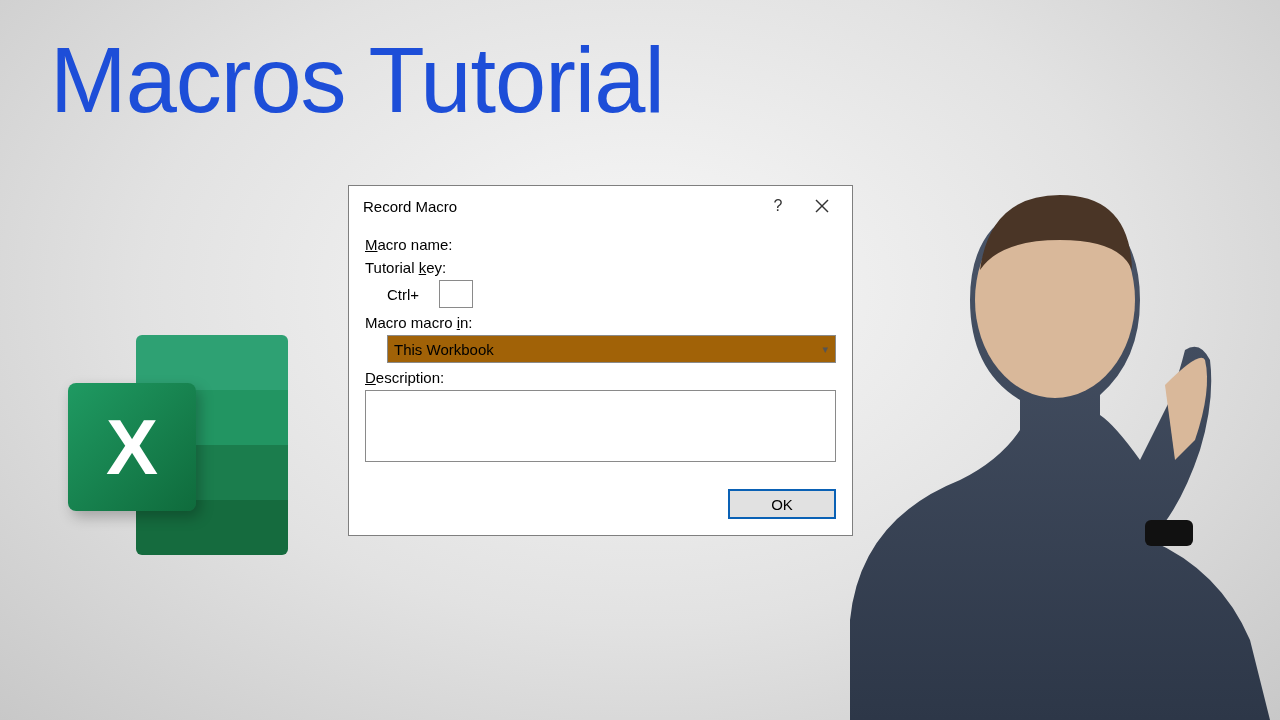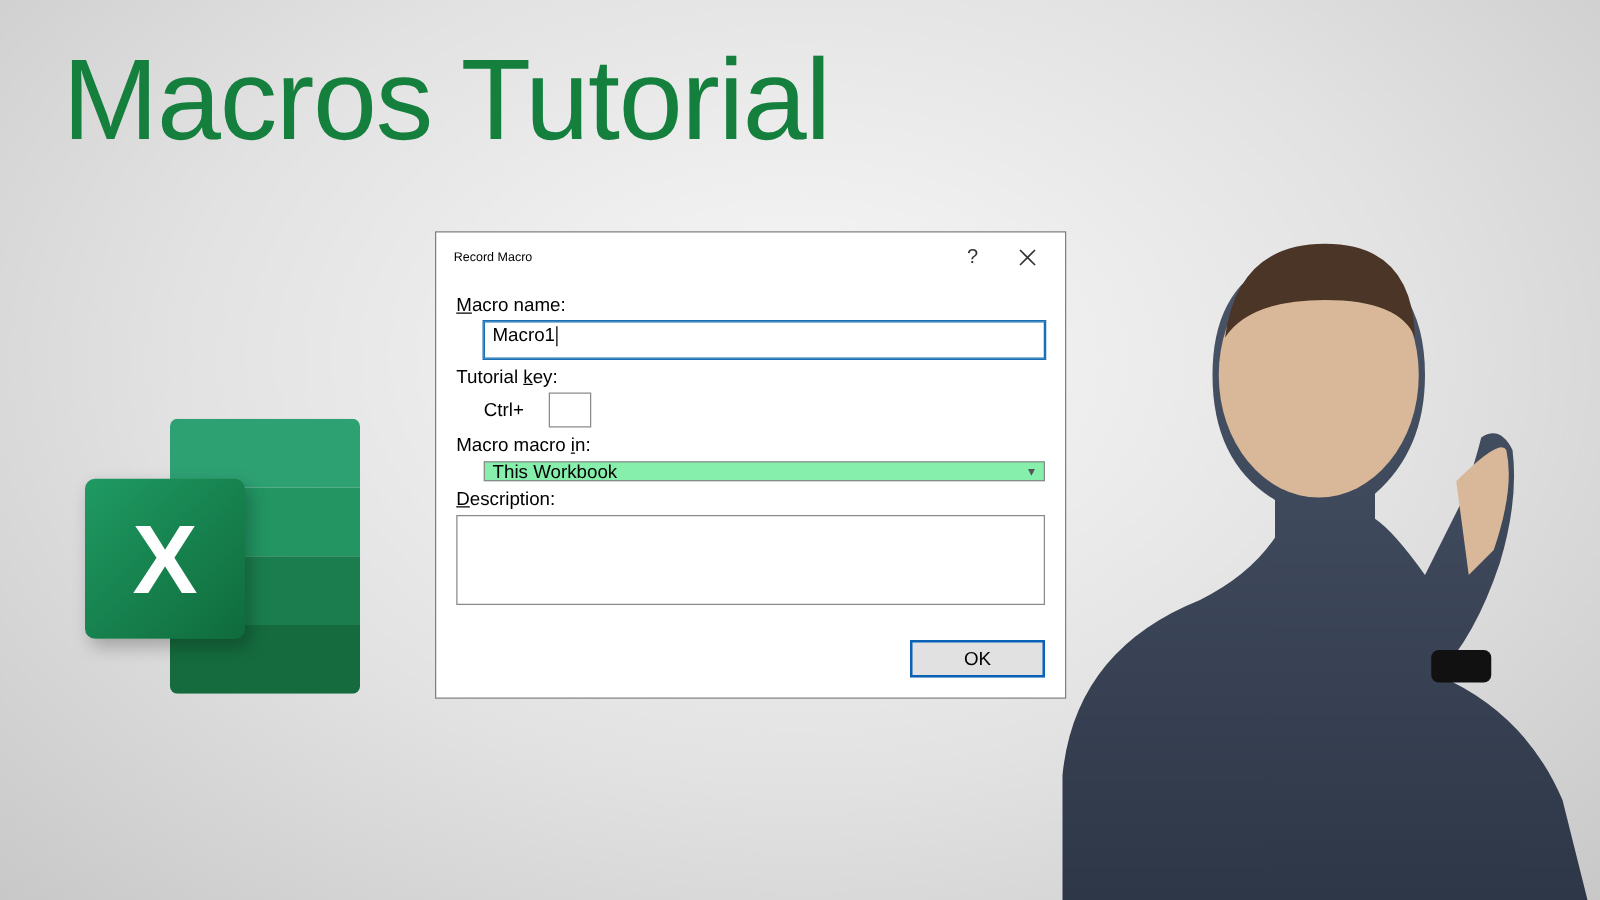--- a/index.html
+++ b/index.html
@@ -7,21 +7,21 @@
   body {
     background: radial-gradient(ellipse at 50% 40%, #f8f8f8 0%, #e2e2e2 55%, #c8c8c8 100%);
     position: relative;
   }
   .title {
     position: absolute;
     top: 28px;
     left: 50px;
     font-size: 92px;
     font-weight: 500;
-    color: #15803d;
+    color: #1d4ed8;
     letter-spacing: -1px;
   }
   
   .excel-logo {
     position: absolute;
     left: 58px;
     top: 335px;
     width: 230px;
     height: 230px;
   }
@@ -70,21 +70,21 @@
     border: 1px solid #7f7f7f;
     font-size: 15px;
     color: #000;
   }
   .dlg-titlebar {
     display: flex;
     align-items: center;
     height: 40px;
     padding: 0 8px 0 14px;
   }
-  .dlg-title { flex: 1; font-size: 10px; }
+  .dlg-title { flex: 1; font-size: 15px; }
   .dlg-help, .dlg-close {
     width: 44px;
     height: 38px;
     display: flex;
     align-items: center;
     justify-content: center;
     font-size: 16px;
     color: #333;
     cursor: default;
   }
@@ -114,25 +114,25 @@
     height: 28px;
     border: 1px solid #8a8a8a;
     background: #fff;
   }
   .combo-wrap {
     position: relative;
     padding-left: 22px;
   }
   .combo {
     width: 100%;
-    height: 16px;
+    height: 28px;
     border: 1px solid #8a8a8a;
     padding: 2px 24px 2px 6px;
     font-size: 15px;
-    background: #86efac;
+    background: #a16207;
     display: flex;
     align-items: center;
   }
   .combo-caret {
     position: absolute;
     right: 8px;
     top: 50%;
     transform: translateY(-50%);
     font-size: 11px;
     color: #555;
@@ -199,23 +199,20 @@
     <div class="dlg-close">
       <svg viewBox="0 0 14 14">
         <line x1="1" y1="1" x2="13" y2="13" stroke="#333" stroke-width="1.4"></line>
         <line x1="13" y1="1" x2="1" y2="13" stroke="#333" stroke-width="1.4"></line>
       </svg>
     </div>
   </div>
 
   <div class="dlg-body">
     <label class="lbl"><span class="ul">M</span><span>acro name:</span></label>
-    <div class="field-row">
-      <div class="txt focus"><span>Macro1</span><span class="caret"></span></div>
-    </div>
 
     <label class="lbl"><span>Tutorial </span><span class="ul">k</span><span>ey:</span></label>
     <div class="shortcut-row">
       <span>Ctrl+</span>
       <input class="short-key" value="" style="">
     </div>
 
     <label class="lbl"><span>Macro macro </span><span class="ul">i</span><span>n:</span></label>
     <div class="combo-wrap">
       <div class="combo">

